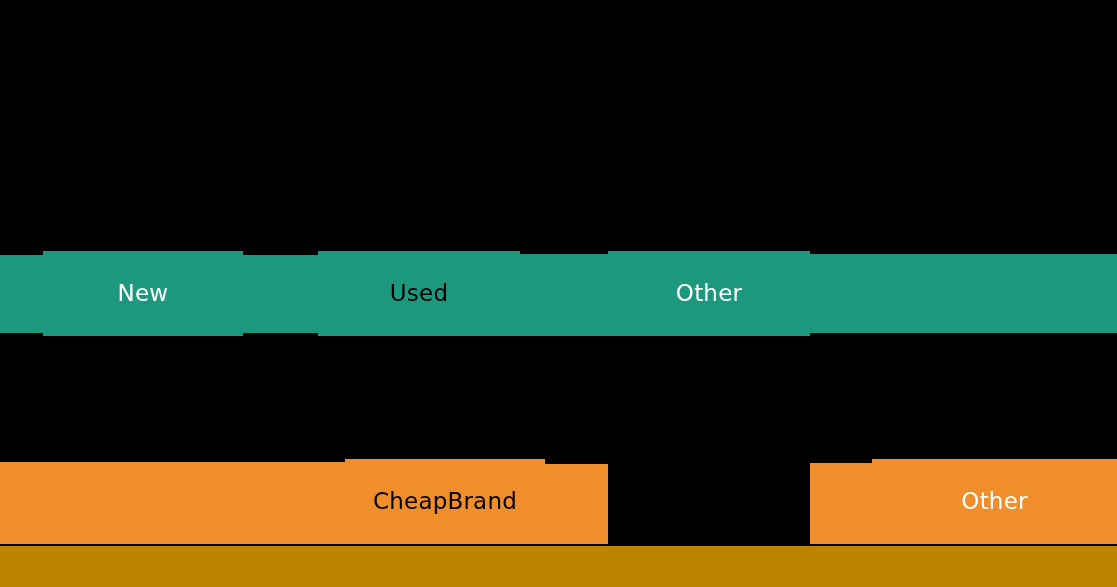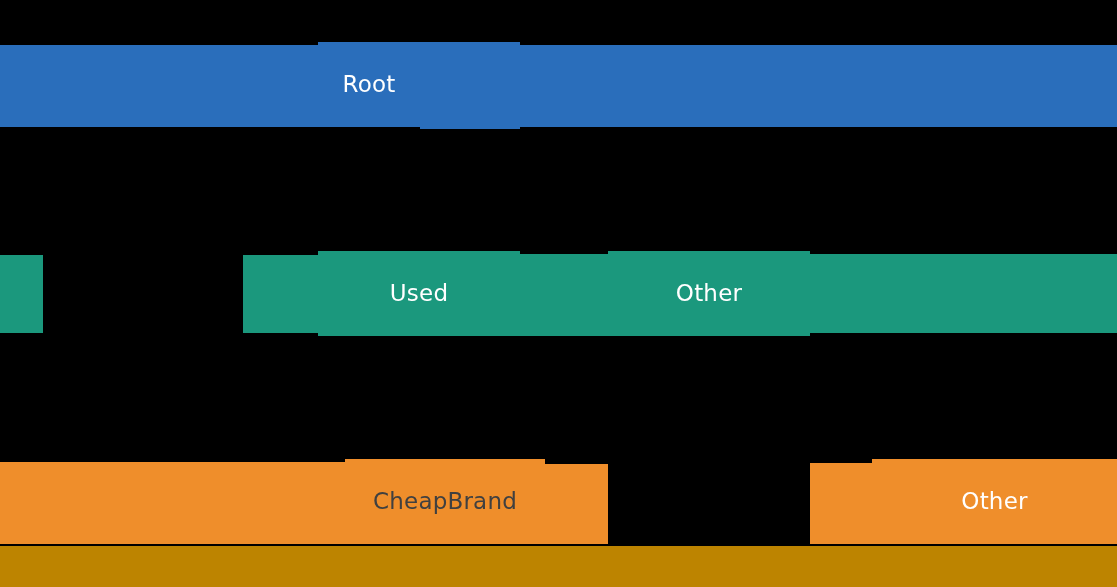--- a/index.html
+++ b/index.html
@@ -36,44 +36,39 @@
     line-height: 1;
     white-space: nowrap;
     letter-spacing: 0.2px;
     pointer-events: none;
   }
 </style>
 </head>
 <body>
 
 <div id="chart-root" style="background: rgb(0, 0, 0);">
-    <div class="level" style="top: 42px; height: 85px;">
-      <div class="node" style="left: 0px; width: 318px; background: rgb(42, 110, 187); top: 3px; height: 82px;"></div>
-      <div class="node" style="left: 318px; width: 102px; background: rgb(42, 110, 187); top: 0px; height: 85px;">
-        <span class="node-label" style="color: rgb(255, 255, 255);">Root</span>
-      </div>
-      <div class="node" style="left: 420px; width: 100px; background: rgb(42, 110, 187); top: 0px; height: 87px;"></div>
-      <div class="node" style="left: 520px; width: 597px; background: rgb(42, 110, 187); top: 3px; height: 82px;"></div>
-    </div>
     <div class="level" style="top: 251px; height: 85px;">
       <div class="node" style="left: 0px; width: 43px; background: rgb(27, 152, 125); top: 4px; height: 78px;"></div>
+      <div class="node" style="left: 43px; width: 200px; background: rgb(27, 152, 125); top: 0px; height: 85px;">
+        <span class="node-label" style="color: rgb(255, 255, 255);">New</span>
+      </div>
       <div class="node" style="left: 243px; width: 75px; background: rgb(27, 152, 125); top: 4px; height: 78px;"></div>
       <div class="node" style="left: 318px; width: 202px; background: rgb(27, 152, 125); top: 0px; height: 85px;">
-        <span class="node-label" style="color: #ffffff;">Used</span>
+        <span class="node-label" style="color: #000000;">Used</span>
       </div>
       <div class="node" style="left: 520px; width: 88px; background: rgb(27, 152, 125); top: 3px; height: 82px;"></div>
       <div class="node" style="left: 608px; width: 202px; background: rgb(27, 152, 125); top: 0px; height: 85px;">
         <span class="node-label" style="color: rgb(255, 255, 255);">Other</span>
       </div>
       <div class="node" style="left: 810px; width: 307px; background: rgb(27, 152, 125); top: 3px; height: 79px;"></div>
     </div>
     <div class="level" style="top: 459px; height: 85px;">
       <div class="node" style="left: 0px; width: 345px; background: rgb(239, 142, 43); top: 3px; height: 82px;"></div>
       <div class="node" style="left: 345px; width: 200px; background: rgb(239, 142, 43); top: 0px; height: 85px;">
-        <span class="node-label" style="color: #404040;">CheapBrand</span>
+        <span class="node-label" style="color: #000000;">CheapBrand</span>
       </div>
       <div class="node" style="left: 545px; width: 63px; background: rgb(239, 142, 43); top: 5px; height: 80px;"></div>
       <div class="node" style="left: 810px; width: 62px; background: rgb(239, 142, 43); top: 4px; height: 81px;"></div>
       <div class="node" style="left: 872px; width: 245px; background: rgb(239, 142, 43); top: 0px; height: 85px;">
         <span class="node-label" style="color: rgb(255, 255, 255);">Other</span>
       </div>
     </div>
     <div class="level" style="top: 546px; height: 41px;">
       <div class="node" style="left: 0px; width: 1117px; background: rgb(189, 132, 0); top: 0px; height: 41px;"></div>
     </div>

